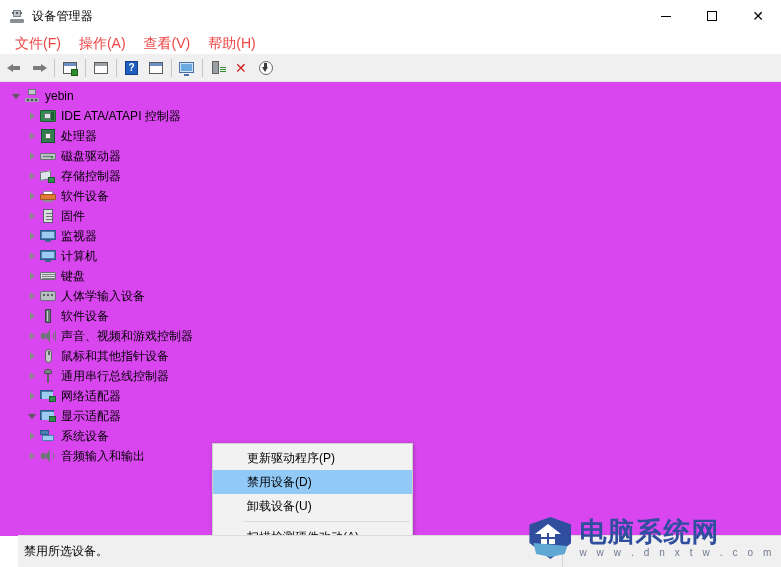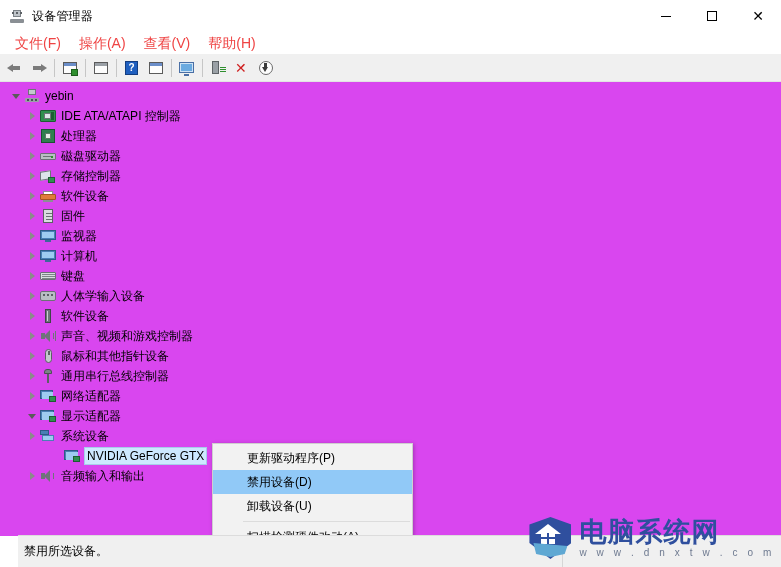--- a/index.html
+++ b/index.html
@@ -474,32 +474,20 @@
         <div class="node lvl1">
           <span class="chev closed"></span>
           <span class="nico">
             <span class="ic-sys">
               <span class="a"></span>
               <span class="b"></span>
             </span>
           </span>
           <span class="lbl">系统设备</span>
         </div>
-        <div class="node lvl2 sel">
-          <span class="chev none"></span>
-          <span class="nico">
-            <span class="ic-disp">
-              <span class="m">
-                <span class="s"></span>
-              </span>
-              <span class="chip"></span>
-            </span>
-          </span>
-          <span class="lbl">NVIDIA GeForce GTX</span>
-        </div>
         <div class="node lvl1">
           <span class="chev closed"></span>
           <span class="nico">
             <span class="ic-snd">
               <span class="spk"></span>
               <span class="cone"></span>
               <span class="w" style="top:3px;height:6px;right:1px"></span>
             </span>
           </span>
           <span class="lbl">音频输入和输出</span>

